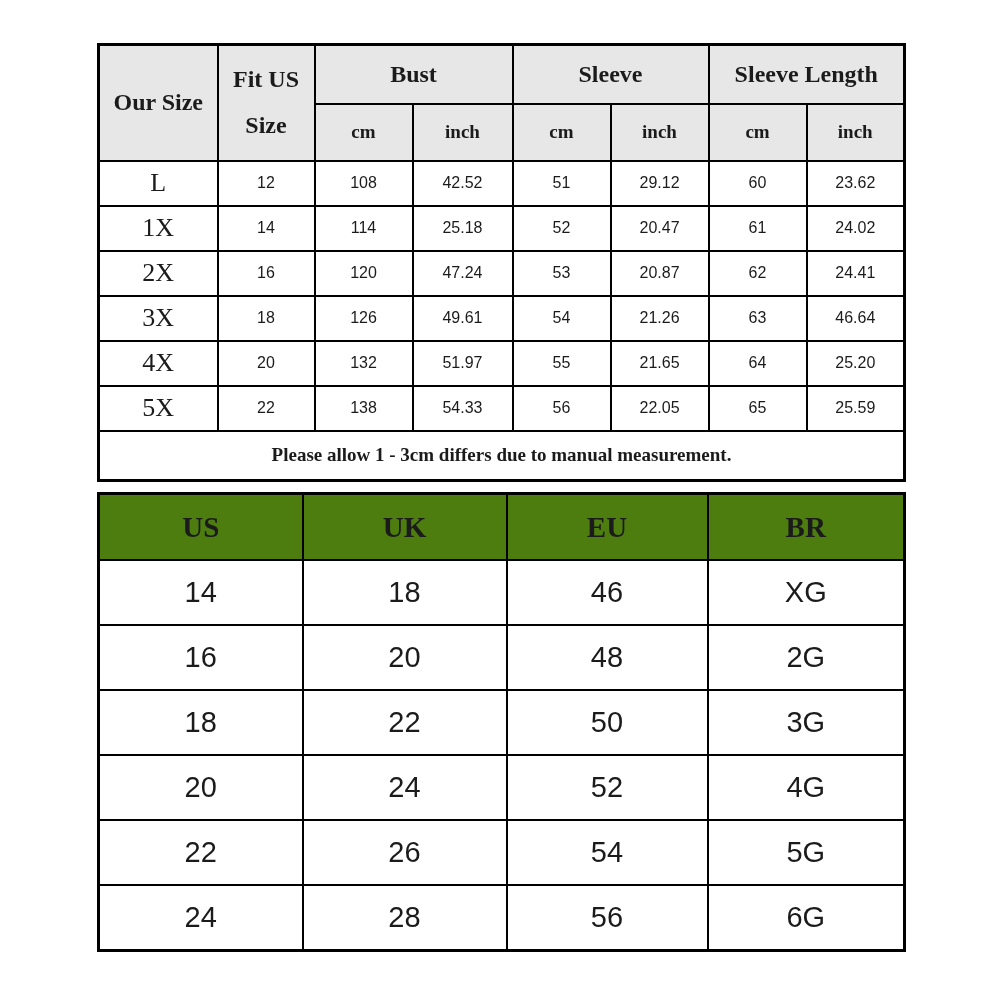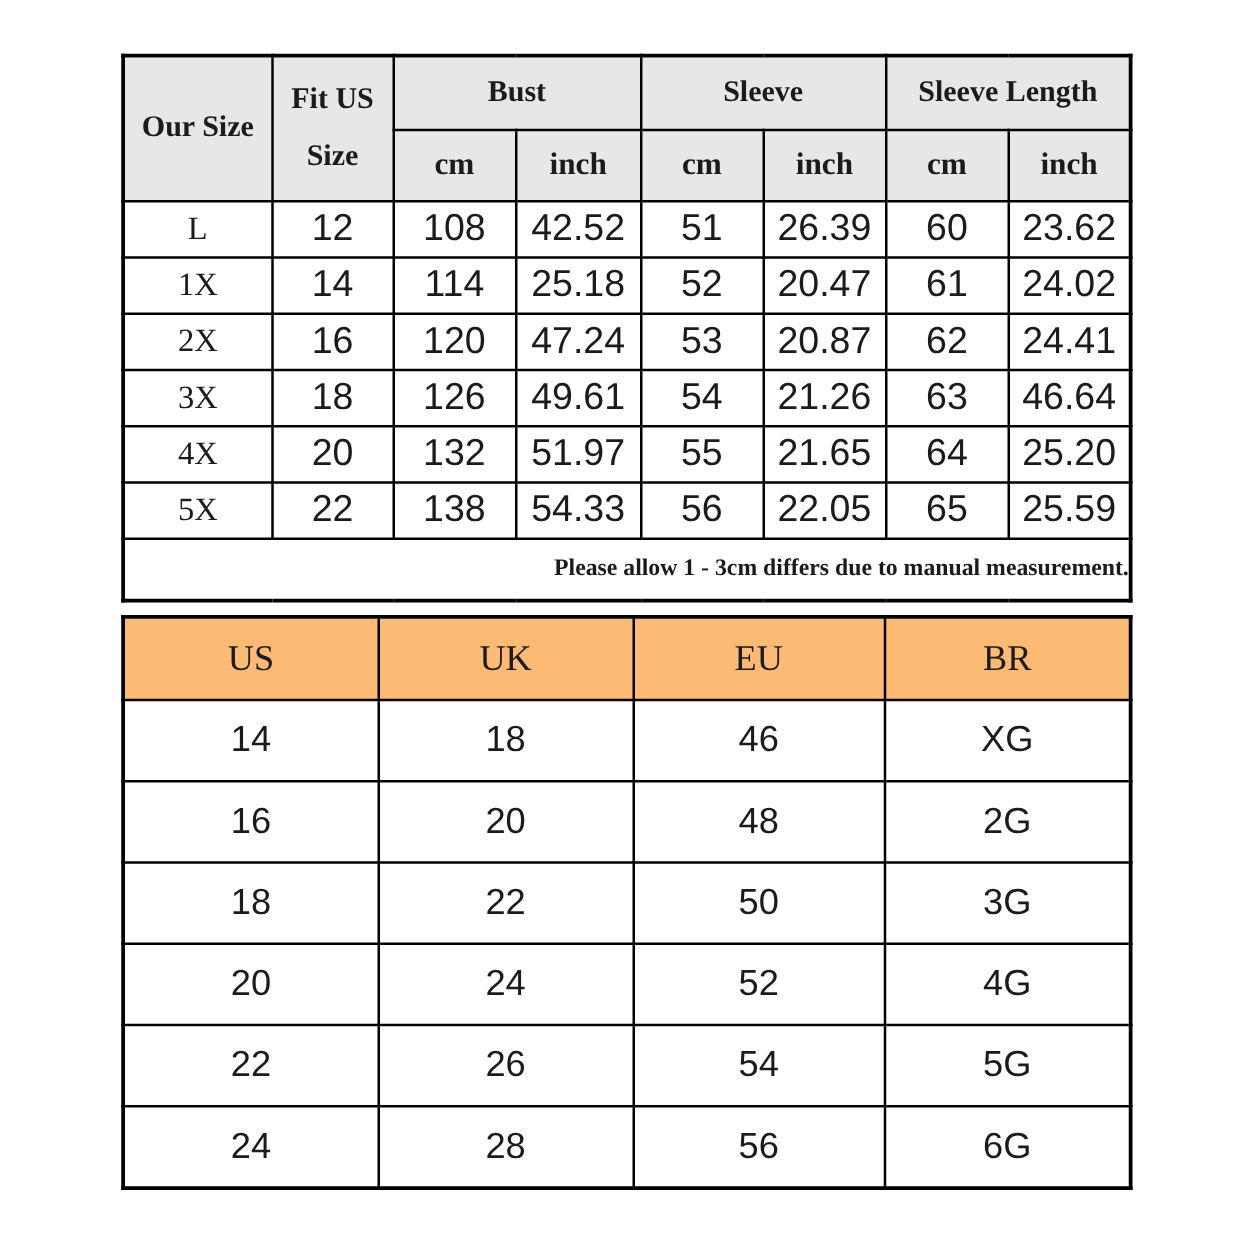--- a/index.html
+++ b/index.html
@@ -35,56 +35,55 @@
     width: 806px;
     border: 3px solid #000000;
   }
   #size-table th {
     background: #e7e7e7;
     font-family: "Liberation Serif", serif;
     font-weight: bold;
     font-size: 24px;
   }
   #size-table th.subhead {
-    font-size: 25px;
+    font-size: 19px;
   }
   #size-table th.fitus {
     line-height: 1.9;
     padding: 0 2px;
   }
   #size-table tr.group-row    { height: 59px; }
   #size-table tr.subhead-row  { height: 57px; }
   #size-table tr.data-row     { height: 45px; }
   #size-table tr.note-row     { height: 50px; }
   #size-table td {
     font-family: "Liberation Sans", sans-serif;
-    font-size: 30px;
+    font-size: 16px;
   }
   #size-table td.size-col {
     font-family: "Liberation Serif", serif;
     font-size: 26px;
   }
   #size-table td.note-cell {
     font-family: "Liberation Serif", serif;
     font-weight: bold;
     font-size: 19px;
     background: #ffffff;
-    text-align: right;
   }
   
   #conv-table {
     left: 97px;
     top: 492px;
     width: 806px;
     border: 3px solid #000000;
   }
   #conv-table th {
-    background: #fdba74;
-    font-family: "Liberation Serif", serif;
-    font-weight: normal;
+    background: #4d7c0f;
+    font-family: "Liberation Serif", serif;
+    font-weight: bold;
     font-size: 29px;
     height: 64px;
   }
   #conv-table td {
     font-family: "Liberation Sans", sans-serif;
     font-size: 29px;
     height: 63px;
   }
 </style>
 </head>
@@ -118,21 +117,21 @@
       <th class="subhead">inch</th>
       <th class="subhead">cm</th>
       <th class="subhead">inch</th>
     </tr>
     <tr class="data-row">
       <td class="size-col">L</td>
       <td>12</td>
       <td>108</td>
       <td>42.52</td>
       <td>51</td>
-      <td>26.39</td>
+      <td>29.12</td>
       <td>60</td>
       <td>23.62</td>
     </tr>
     <tr class="data-row">
       <td class="size-col">1X</td>
       <td>14</td>
       <td>114</td>
       <td>25.18</td>
       <td>52</td>
       <td>20.47</td>

